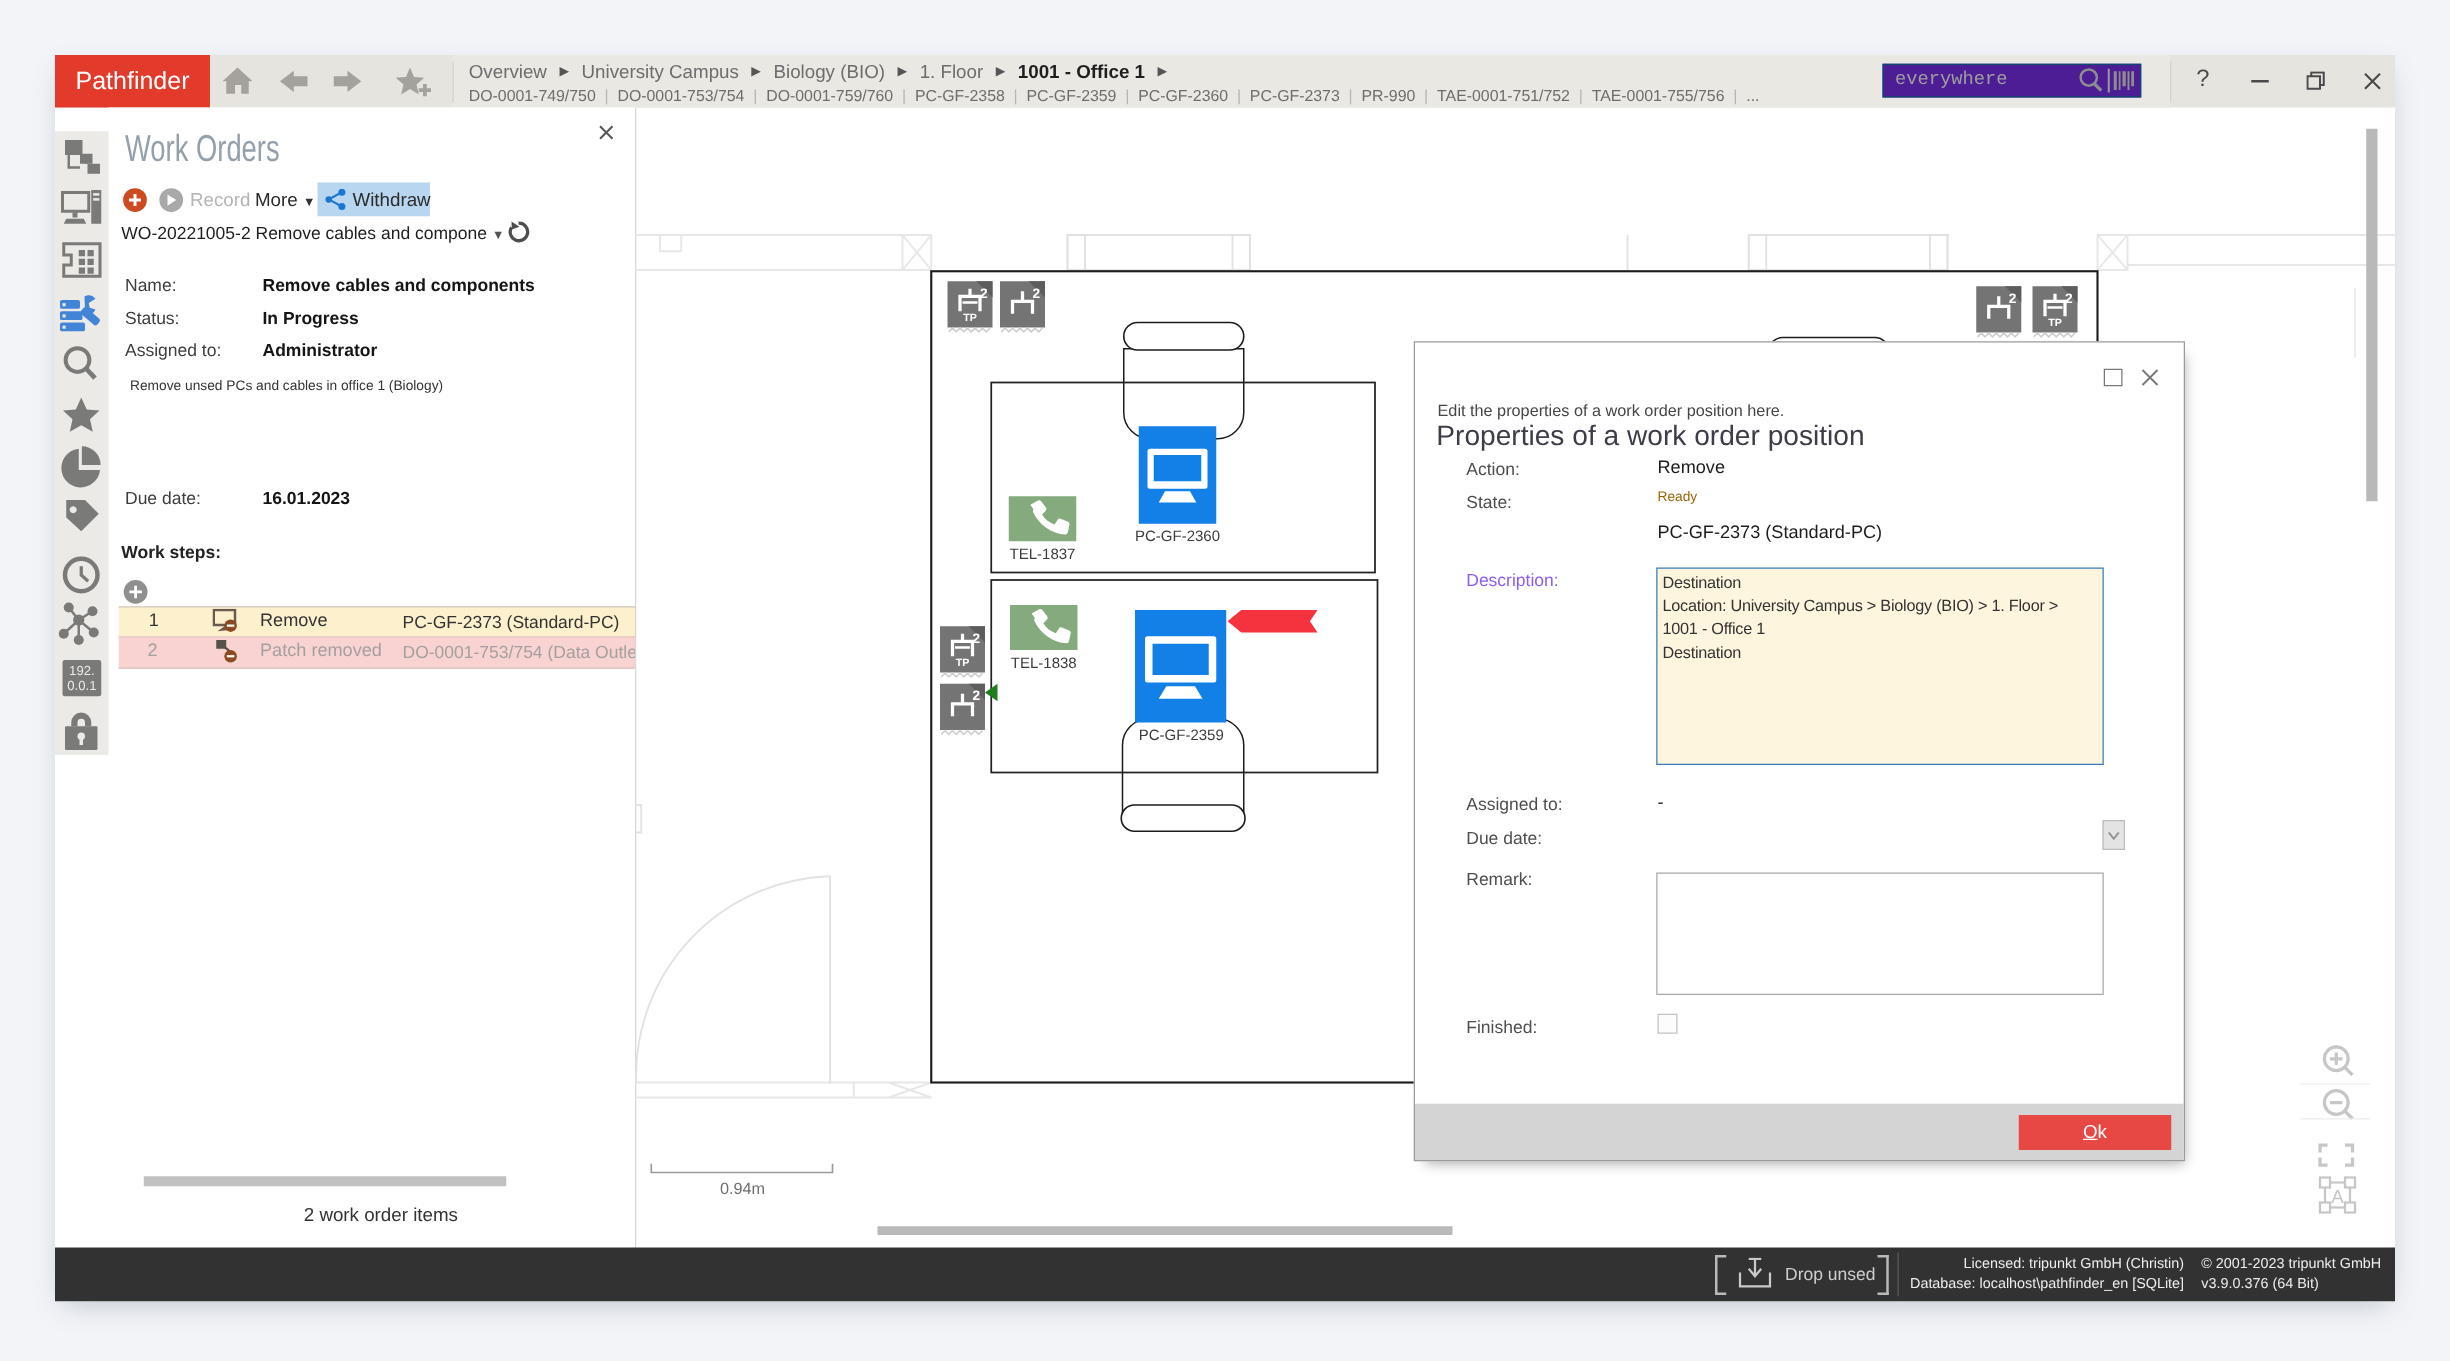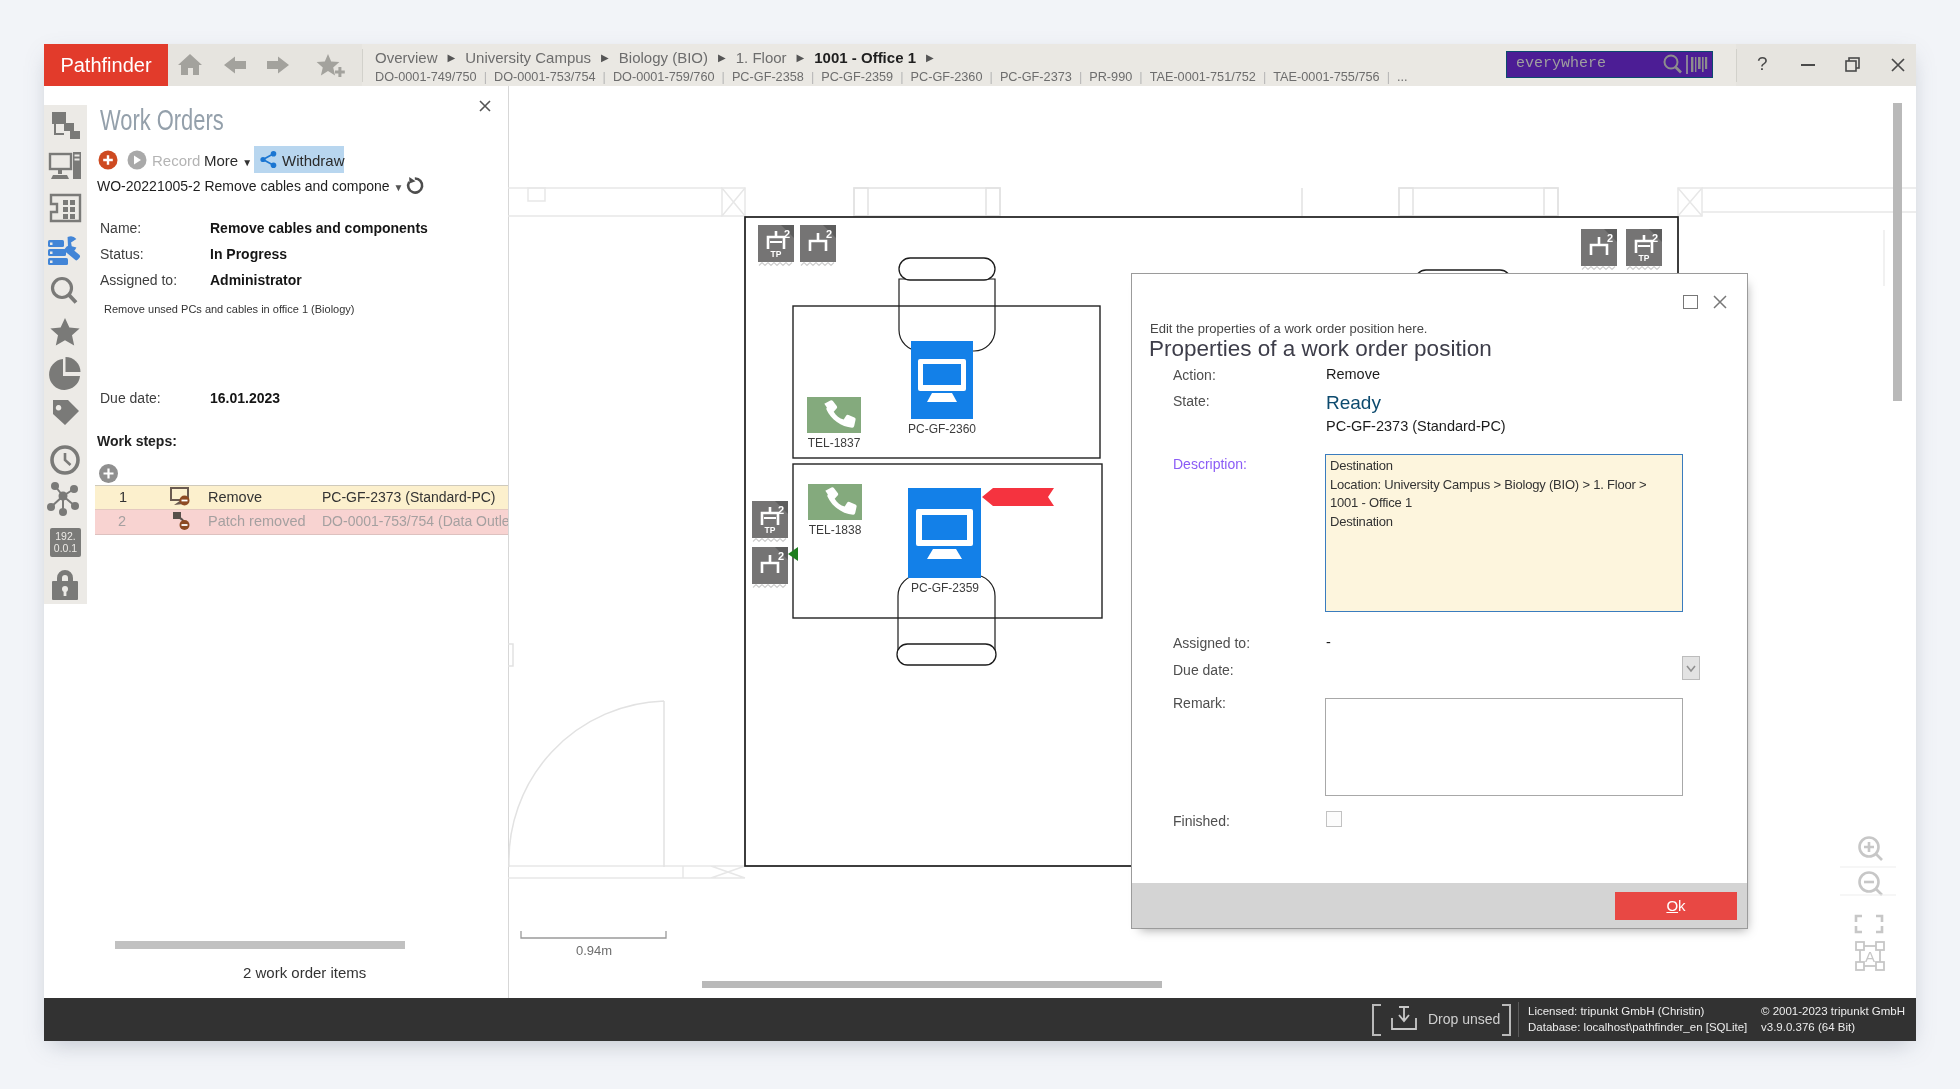--- a/index.html
+++ b/index.html
@@ -358,21 +358,21 @@
   <div class="ab" style="left:1087px;top:229px;width:615px;height:654px;background:#fff;border:1px solid #9b9b9b;box-shadow:4px 6px 10px -5px rgba(0,0,0,.35);">
     <div class="ab" style="left:17px;top:14px;font-size:22.5px;color:#3d3d49;white-space:nowrap;margin-top:48px;">Properties of a work order position</div>
     <div class="ab" style="left:18px;top:47px;font-size:13px;color:#464646;">Edit the properties of a work order position here.</div>
     <div class="ab" style="left:551px;top:21px;width:13px;height:12px;border:1.5px solid #777;"></div>
     <svg class="ab" style="left:580px;top:20px;width:16px;height:16px" viewBox="0 0 16 16">
         <path d="M2 2 L14 14 M14 2 L2 14" stroke="#777" stroke-width="1.5"></path>
       </svg>
     <div class="ab lbl" style="left:41px;top:93px;color:#4e4e4e">Action:</div>
       <div class="ab" style="left:194px;top:92px;font-size:14.5px;color:#1c1c1c">Remove</div>
     <div class="ab lbl" style="left:41px;top:119px;color:#4e4e4e">State:</div>
-      <div class="ab" style="left:194px;top:118px;font-size:19px;color:#0c4a6e">Ready</div>
+      <div class="ab" style="left:194px;top:118px;font-size:11px;color:#a16207">Ready</div>
     <div class="ab" style="left:194px;top:144px;font-size:14.5px;color:#1c1c1c">PC-GF-2373 (Standard-PC)</div>
     <div class="ab lbl" style="left:41px;top:182px;color:#8b5cf6">Description:</div>
     <div class="ab" style="left:193px;top:180px;width:356px;height:156px;background:#fdf5dd;border:1px solid #3a7cbe;">
       <div class="ab" style="left:4px;top:2px;font-size:13px;letter-spacing:-.2px;color:#333;line-height:18.5px;">Destination<br>Location: University Campus &gt; Biology (BIO) &gt; 1. Floor &gt;<br>1001 - Office 1<br>Destination</div>
     </div>
     <div class="ab lbl" style="left:41px;top:361px;color:#4e4e4e">Assigned to:</div>
       <div class="ab" style="left:194px;top:360px;font-size:14.5px;color:#1c1c1c">-</div>
     <div class="ab lbl" style="left:41px;top:388px;color:#4e4e4e">Due date:</div>
     <div class="ab" style="left:550px;top:382px;width:16px;height:22px;background:#e3e3e3;border:1px solid #bcbcbc;">
       <svg class="ab" style="left:3px;top:8px;width:10px;height:8px" viewBox="0 0 10 8">
@@ -389,16 +389,16 @@
 
   <div class="ab statusbar">
     <div class="ab" style="left:1328px;top:6px;width:7px;height:28px;border:2px solid #b9b9b9;border-right:none;"></div>
     <svg class="ab" style="left:1346px;top:8px;width:28px;height:26px" viewBox="0 0 28 26">
       <path d="M9 1 h10 M14 1 v13 M9 9 l5 6 5 -6" fill="none" stroke="#c9c9c9" stroke-width="1.8"></path>
       <path d="M2 12 v11 h24 v-11" fill="none" stroke="#c9c9c9" stroke-width="1.8"></path>
     </svg>
     <div class="ab" style="left:1384px;top:13px;font-size:14px;color:#cfcfcf;">Drop unsed</div>
     <div class="ab" style="left:1458px;top:6px;width:7px;height:28px;border:2px solid #b9b9b9;border-left:none;"></div>
     <div class="ab" style="left:1474px;top:4px;width:1px;height:35px;background:#5a5a5a;"></div>
-    <div class="ab lic" style="left:1484px;top:5px;">Licensed: tripunkt GmbH (Christin)<br>Database: localhost\pathfinder_en [SQLite]</div>
+    <div class="ab lic" style="left:1484px;top:5px;text-align:right;">Licensed: tripunkt GmbH (Christin)<br>Database: localhost\pathfinder_en [SQLite]</div>
     <div class="ab lic" style="left:1717px;top:5px;">© 2001-2023 tripunkt GmbH<br>v3.9.0.376 (64 Bit)</div>
   </div>
 </div>
 
 </body></html>

